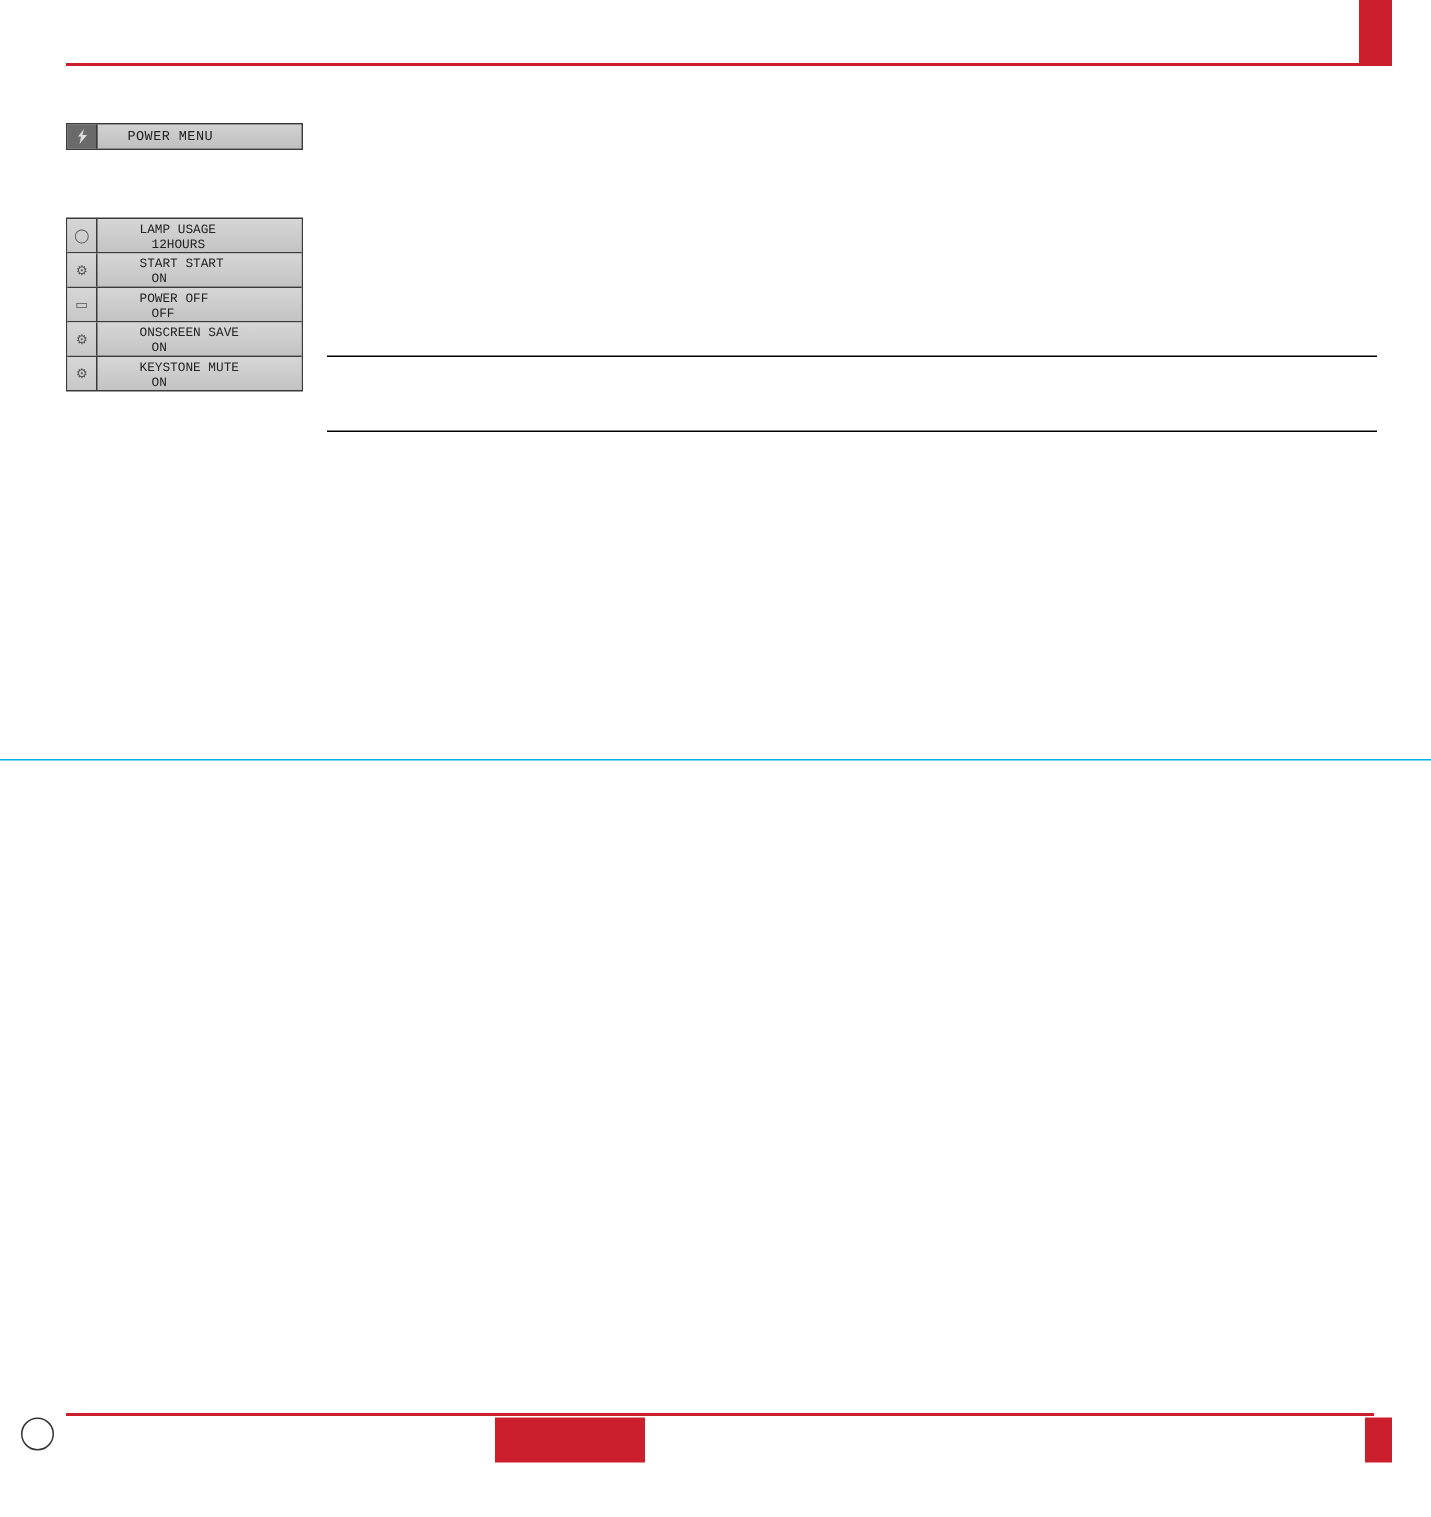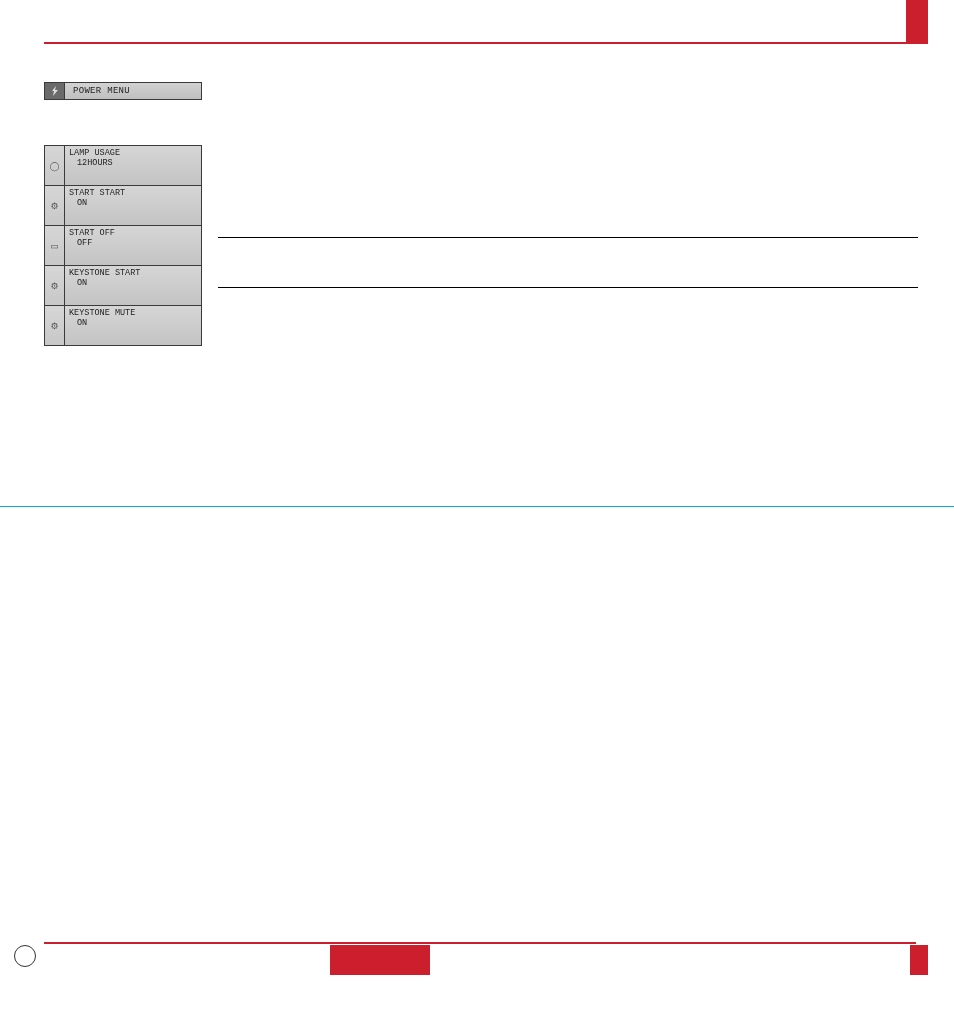--- a/index.html
+++ b/index.html
@@ -49,21 +49,21 @@
       border-right: 1px solid #3a3a3a;
       background: #6a6a6a;
       display: flex;
       align-items: center;
       justify-content: center;
       font-size: 9px;
       color: #eee;
     }
     .power-header-label {
       flex: 1;
-      padding-left: 8px;
+      padding-left: 20px;
       font-size: 9px;
       line-height: 16px;
       color: #222;
       letter-spacing: 0.3px;
       font-family: "Courier New", monospace;
     }
     
     .menu-box {
       position: absolute;
       top: 145px;
@@ -82,25 +82,26 @@
       border-right: 1px solid #3a3a3a;
       background: linear-gradient(to bottom, #d6d6d6, #c8c8c8);
       display: flex;
       align-items: center;
       justify-content: center;
       font-size: 9px;
       color: #555;
     }
     .menu-text {
       flex: 1;
-      padding: 2px 4px 17px 4px;
+      padding: 2px 4px 0 4px;
       font-size: 8.5px;
       line-height: 10px;
       color: #222;
       font-family: "Courier New", monospace;
+      margin-left: 24px;
     }
     .menu-text .l2 { display:block; padding-left: 8px; }
     
     .rule-a {
       position: absolute;
       top: 237px;
       left: 218px;
       width: 700px;
       height: 1px;
       background: #000;
@@ -186,28 +187,28 @@
   <div class="menu-row">
     <div class="menu-icon">⚙</div>
     <div class="menu-text">
       <span>START START</span>
       <span class="l2">ON</span>
     </div>
   </div>
   <div class="menu-row">
     <div class="menu-icon">▭</div>
     <div class="menu-text">
-      <span>START OFF</span>
+      <span>POWER OFF</span>
       <span class="l2">OFF</span>
     </div>
   </div>
   <div class="menu-row">
     <div class="menu-icon">⚙</div>
     <div class="menu-text">
-      <span>KEYSTONE START</span>
+      <span>ONSCREEN SAVE</span>
       <span class="l2">ON</span>
     </div>
   </div>
   <div class="menu-row">
     <div class="menu-icon">⚙</div>
     <div class="menu-text">
       <span>KEYSTONE MUTE</span>
       <span class="l2">ON</span>
     </div>
   </div>

